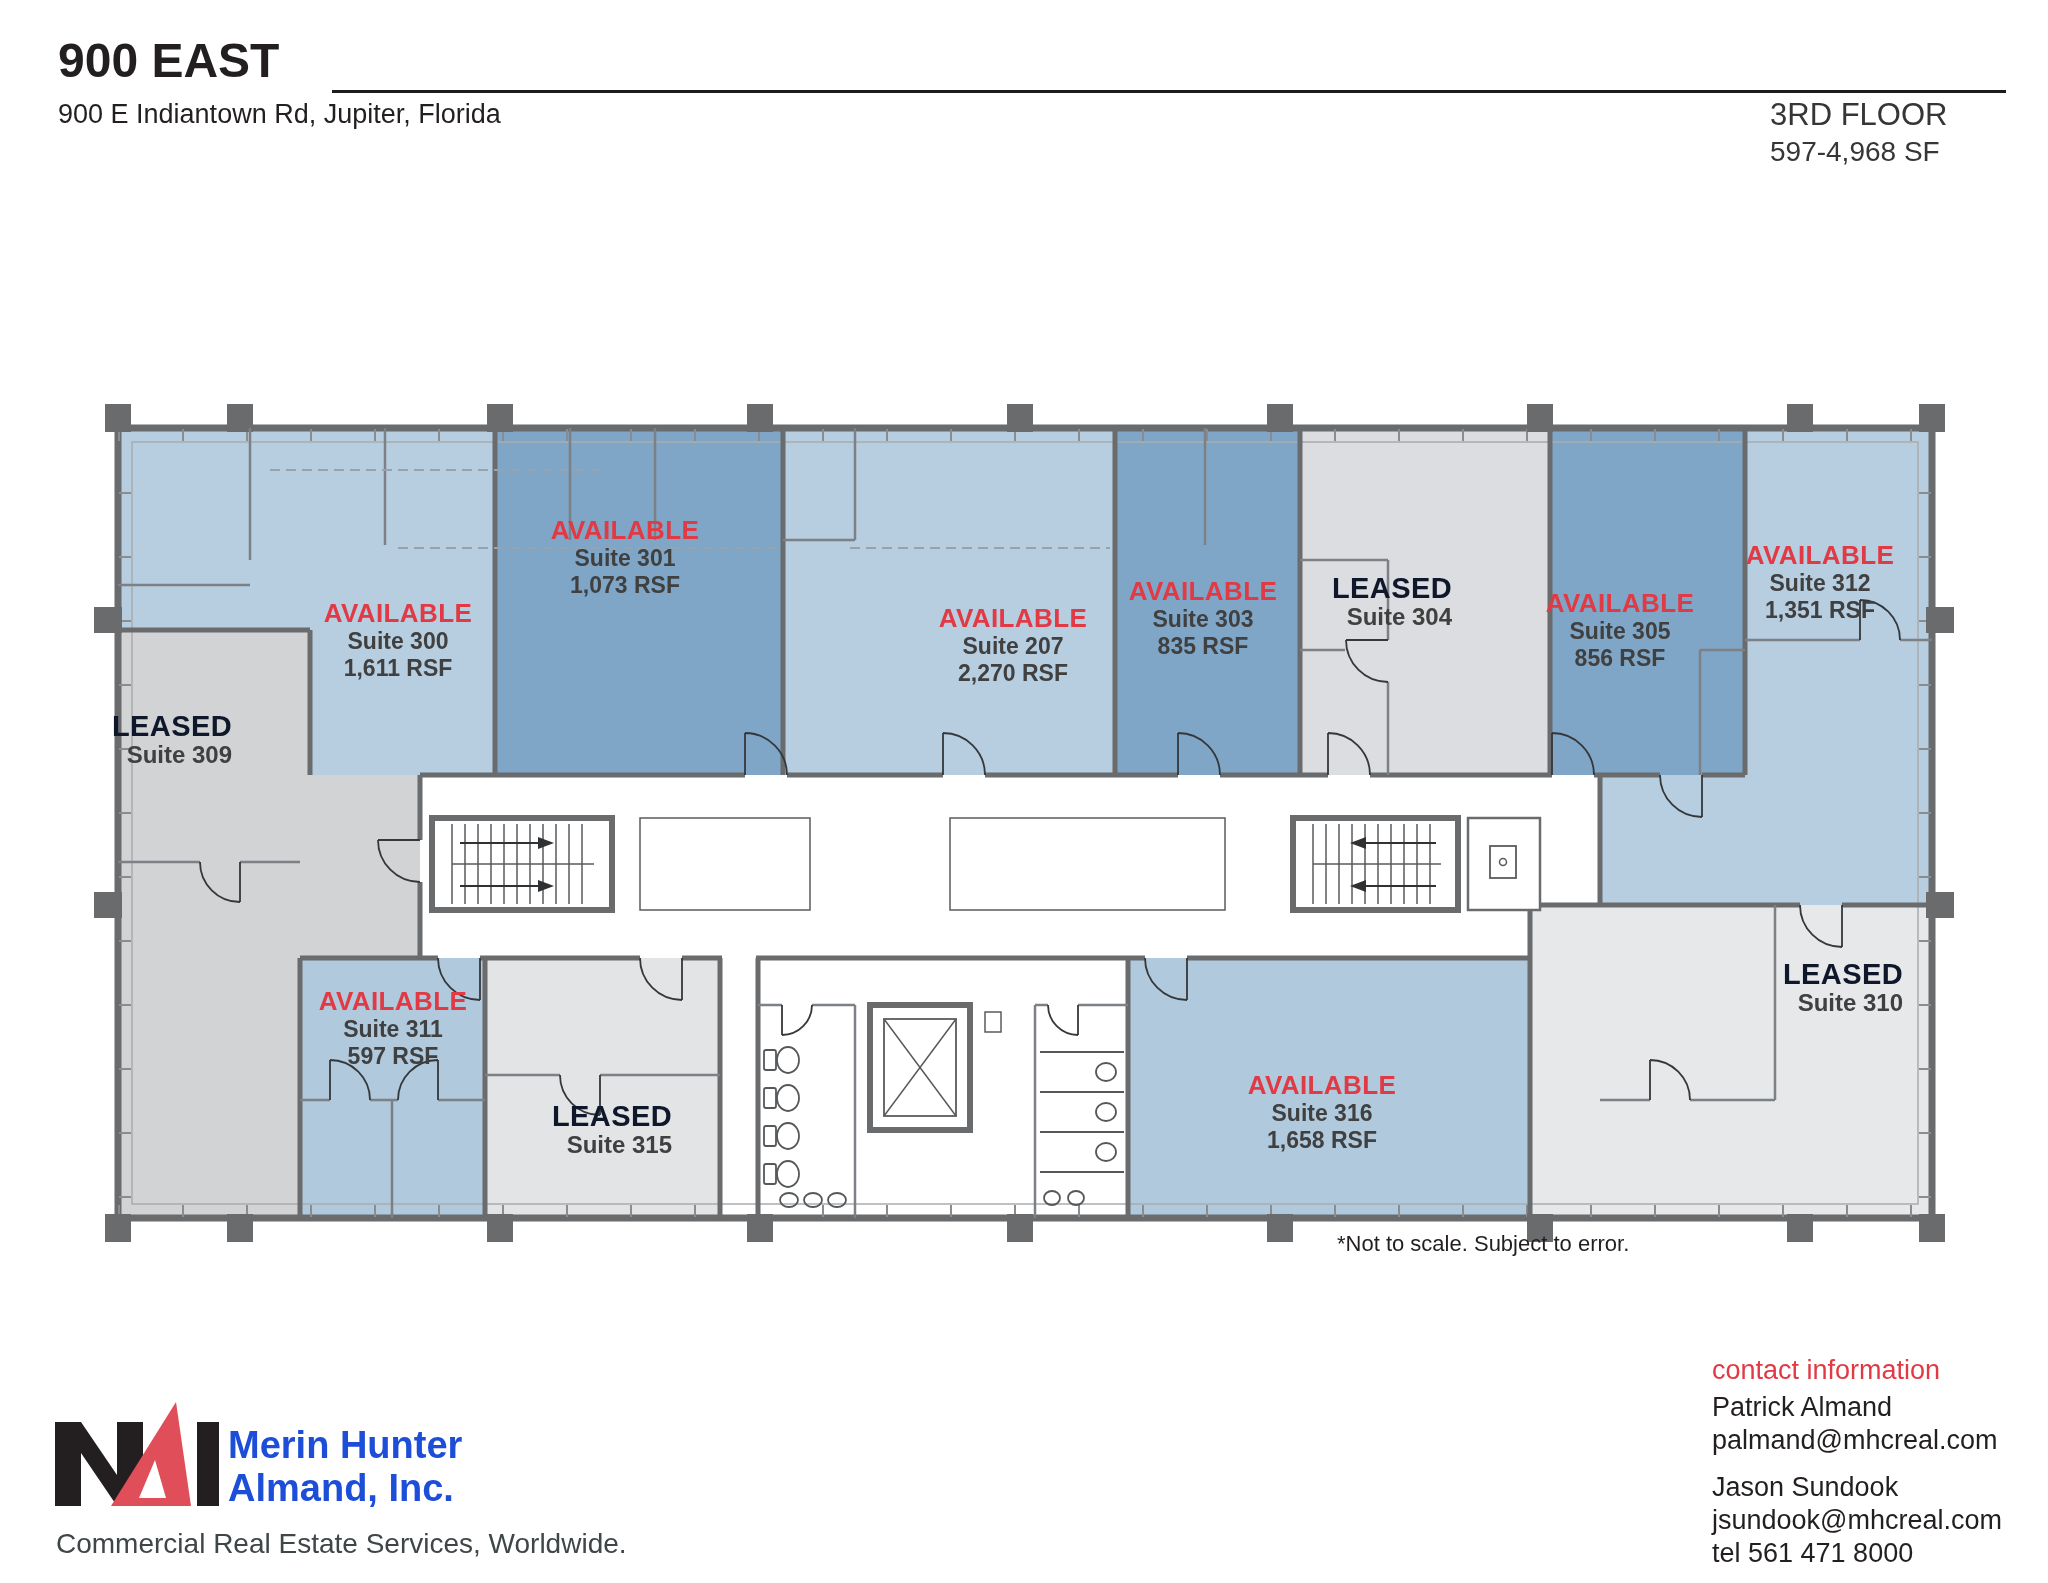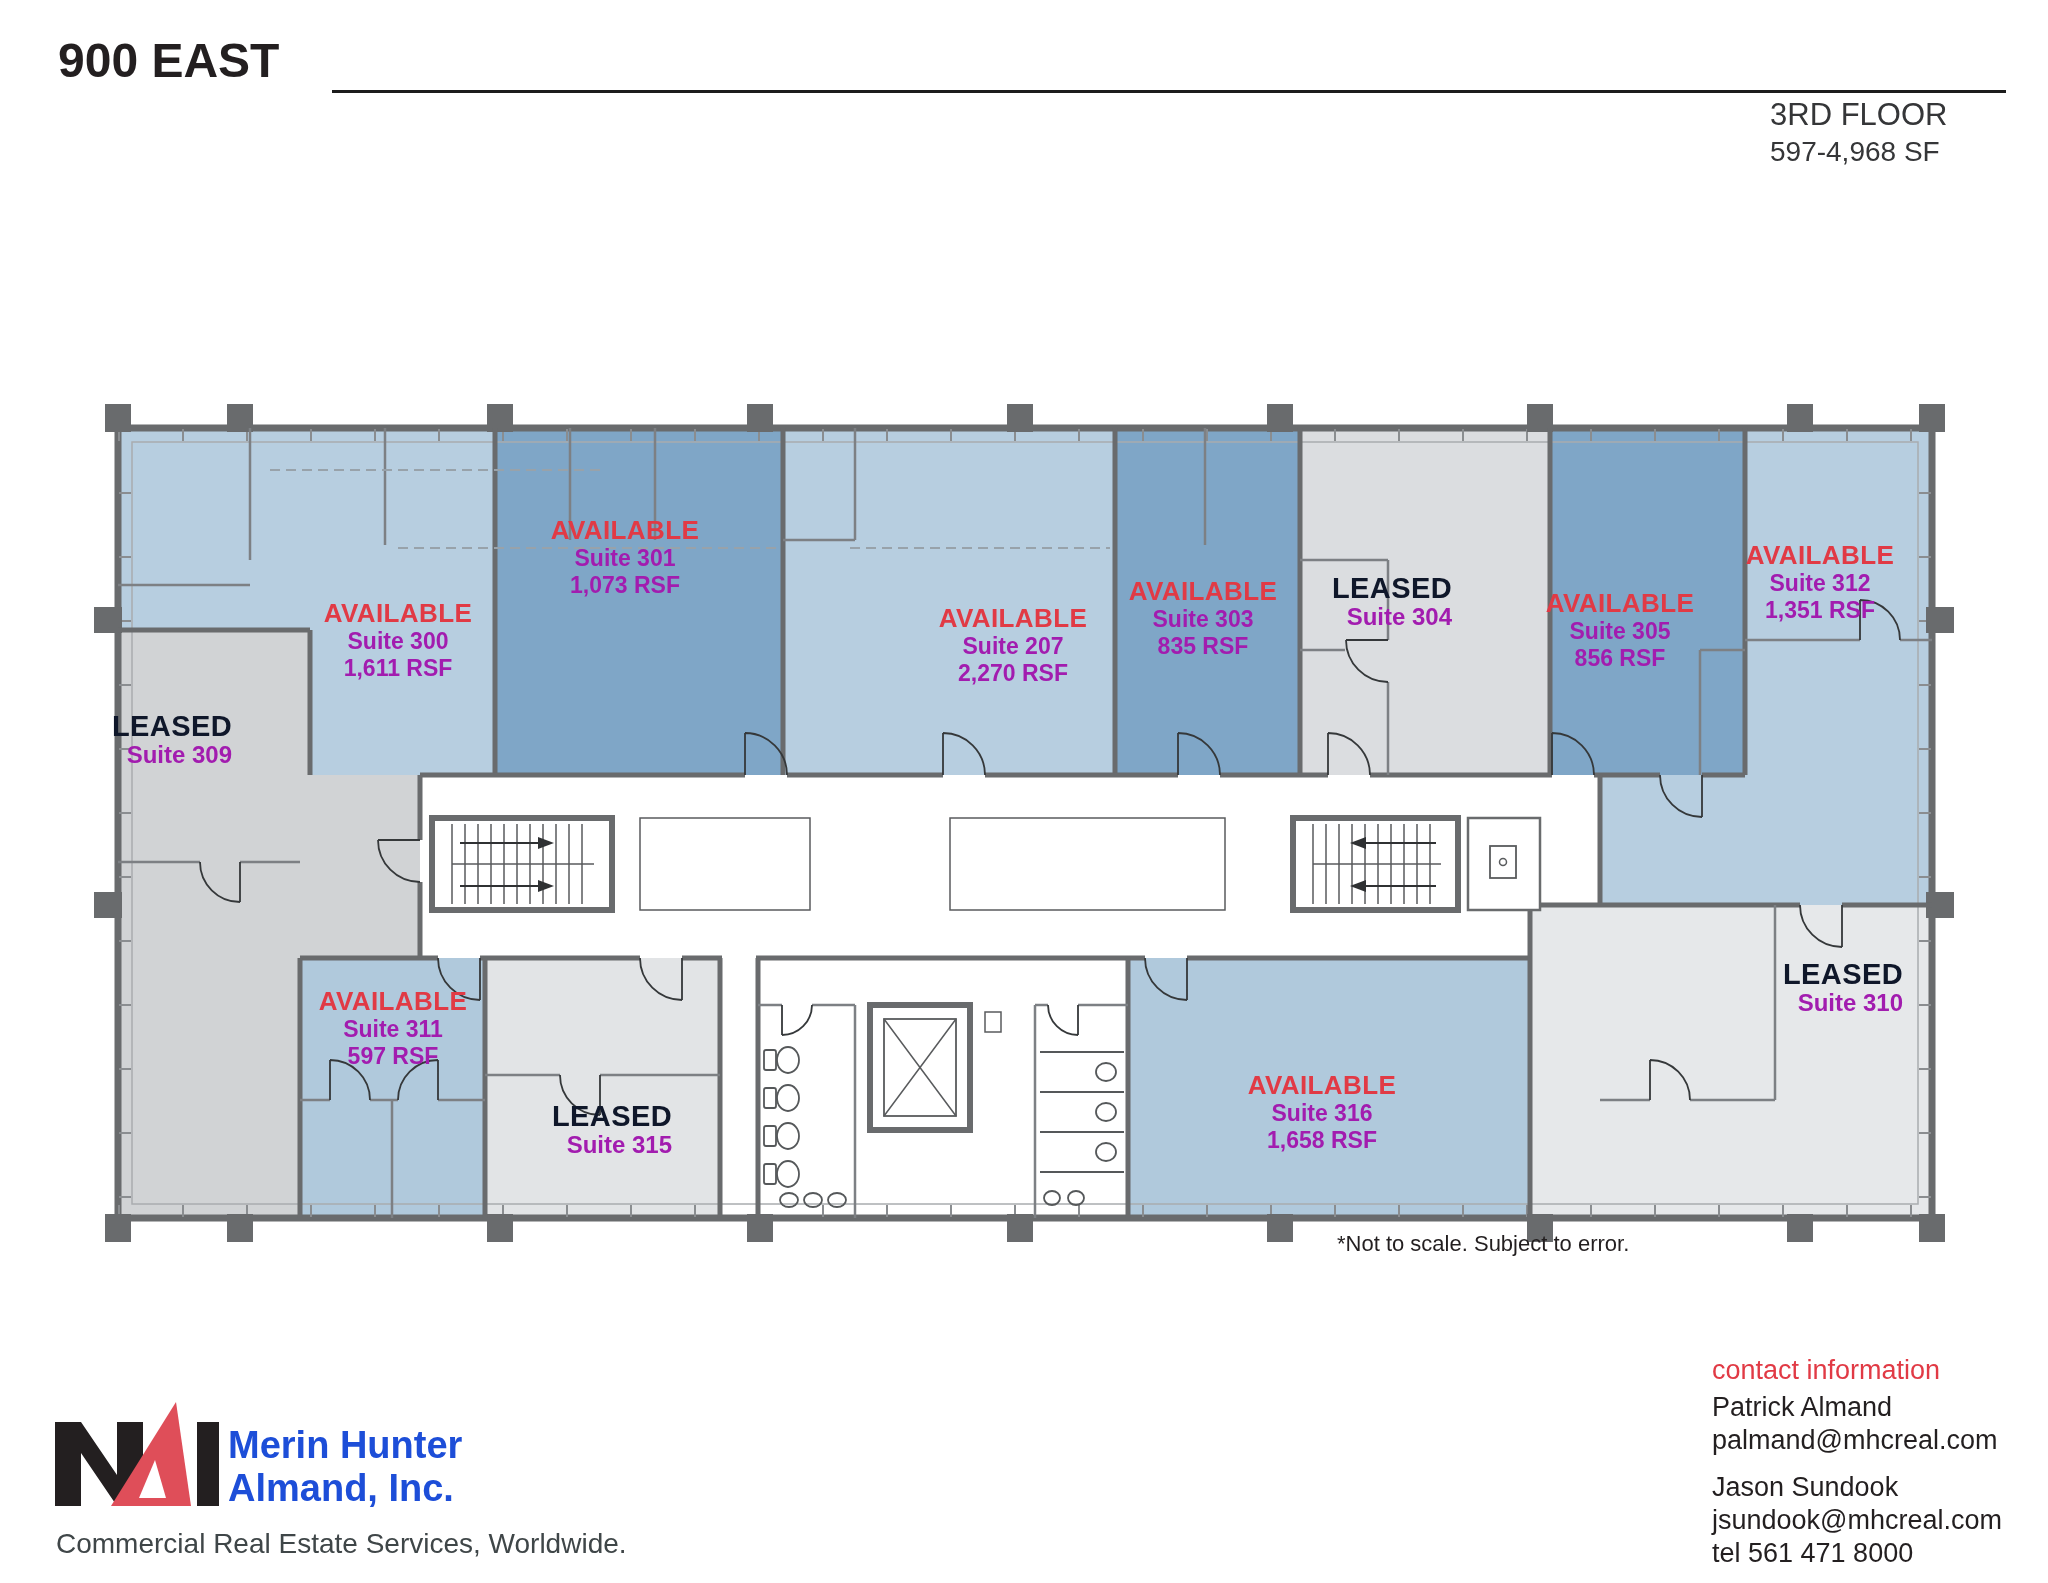--- a/index.html
+++ b/index.html
@@ -17,39 +17,40 @@
   
   .plan-svg{left:0;top:0;z-index:1;}
 
   
   .suite-label{position:absolute;transform:translate(-50%,-50%);text-align:center;
                white-space:nowrap;z-index:3;}
   .suite-label span{display:block;}
   .suite-label .status{font-weight:bold;font-size:26px;line-height:29px;letter-spacing:0.4px;}
   .available .status{color:#e13a45;}
   .leased .status{font-size:29px;color:#0f172a;}
-  .suite-label .name,.suite-label .rsf{font-weight:bold;font-size:23px;line-height:27px;color:#a21caf;}
+  .suite-label .name,.suite-label .rsf{font-weight:bold;font-size:23px;line-height:27px;color:#404040;}
   .leased .name{font-size:24px;text-align:right;}
   .plan-note{left:1337px;top:1231px;font-size:22px;line-height:26px;z-index:3;}
 
   
   .logo-svg{left:55px;top:1398px;z-index:2;}
   .company{left:228px;top:1424px;font-size:38px;font-weight:bold;color:#1d4ed8;line-height:43px;}
   .tagline{left:56px;top:1528px;font-size:28px;color:#3f4648;}
   .contact{left:1712px;top:1354px;font-size:27px;line-height:33px;}
   .contact .heading{color:#e13a45;margin-bottom:4px;}
   .contact .group{margin-bottom:14px;}
 </style>
 </head>
 <body>
 
 <div class="page">
 
   <div class="abs title">900 EAST</div>
   <div class="abs hdr-rule"></div>
+  <div class="abs address">900 E Indiantown Rd, Jupiter, Florida</div>
   <div class="abs floor-block">
     <div>3RD FLOOR</div>
     <div class="size">597-4,968 SF</div>
   </div>
 
   <svg class="abs plan-svg" width="2048" height="1583" viewBox="0 0 2048 1583">
 
     <g>
       <rect x="118" y="428" width="377" height="347" fill="#b7cee0"></rect>
       <rect x="495" y="428" width="288" height="347" fill="#7fa6c7"></rect>

